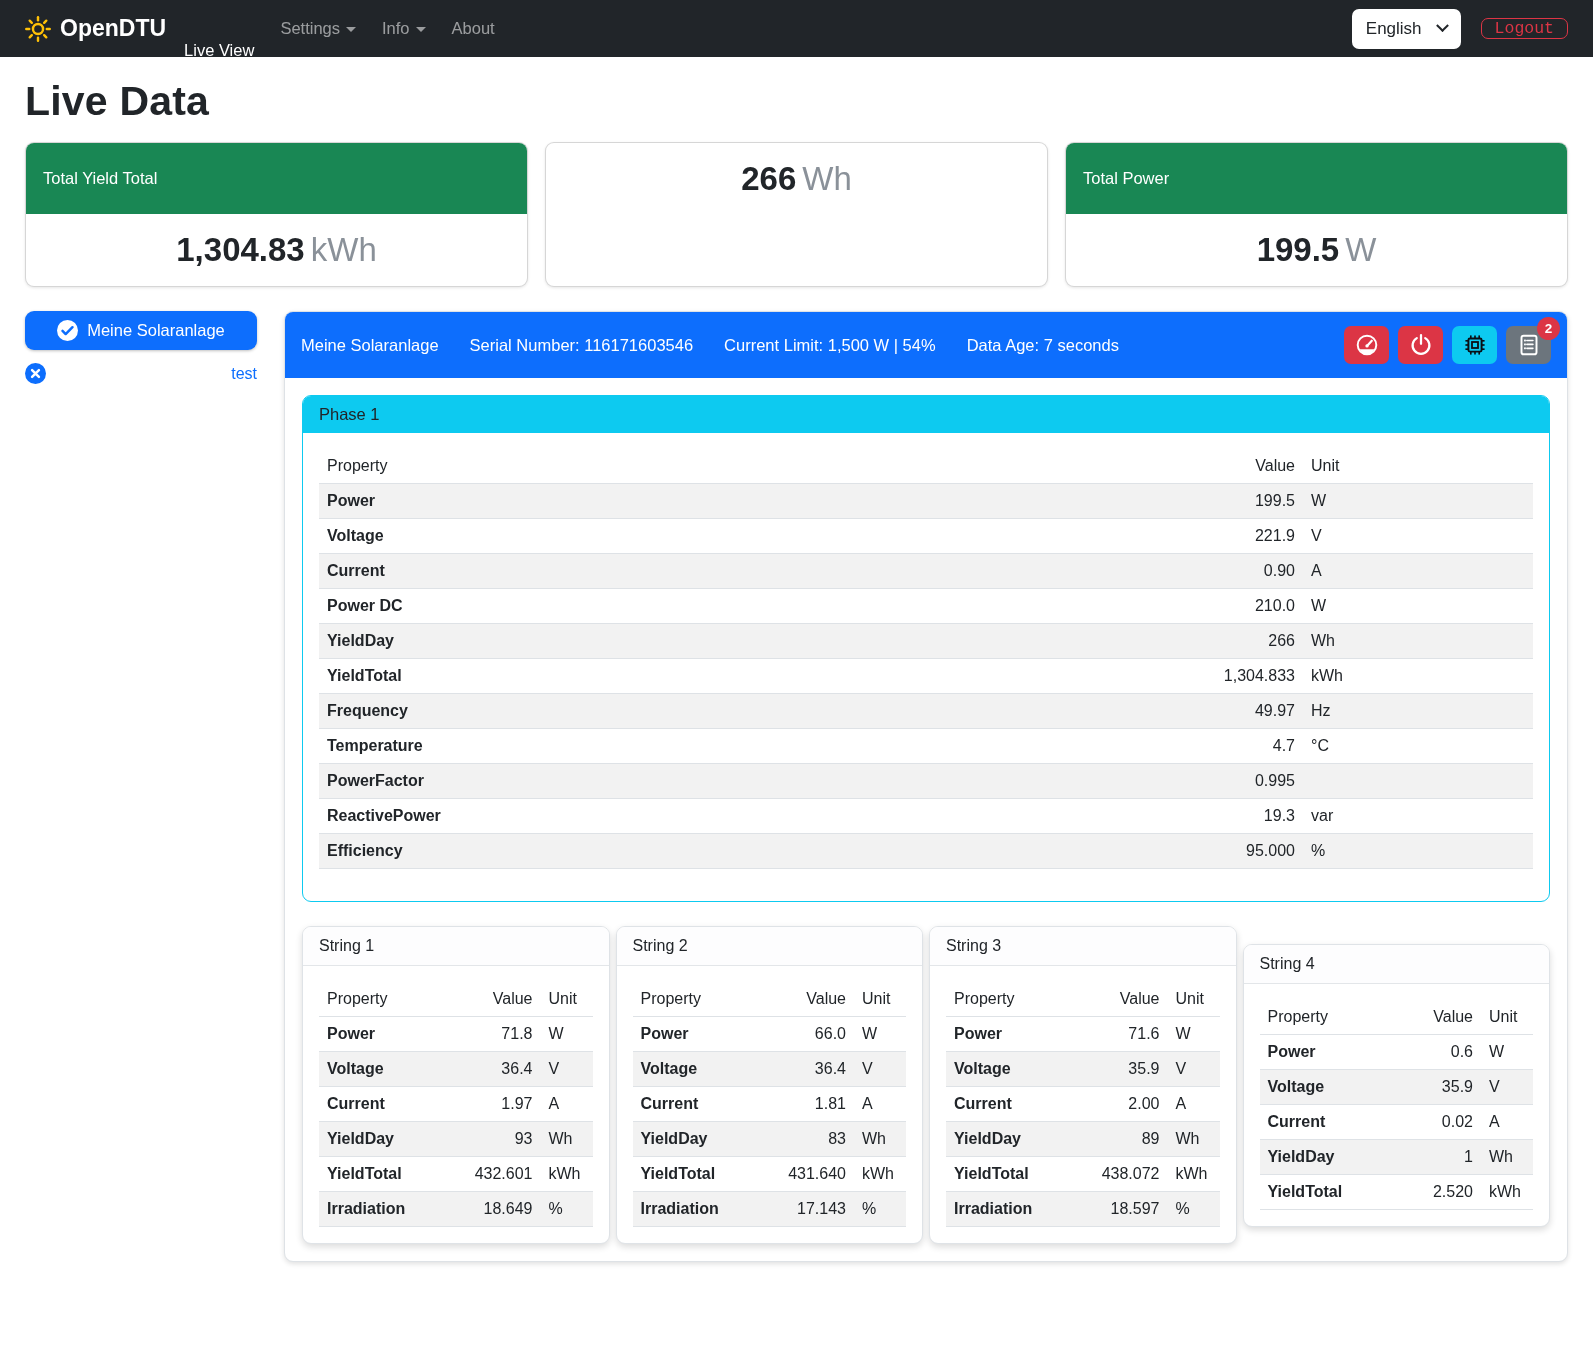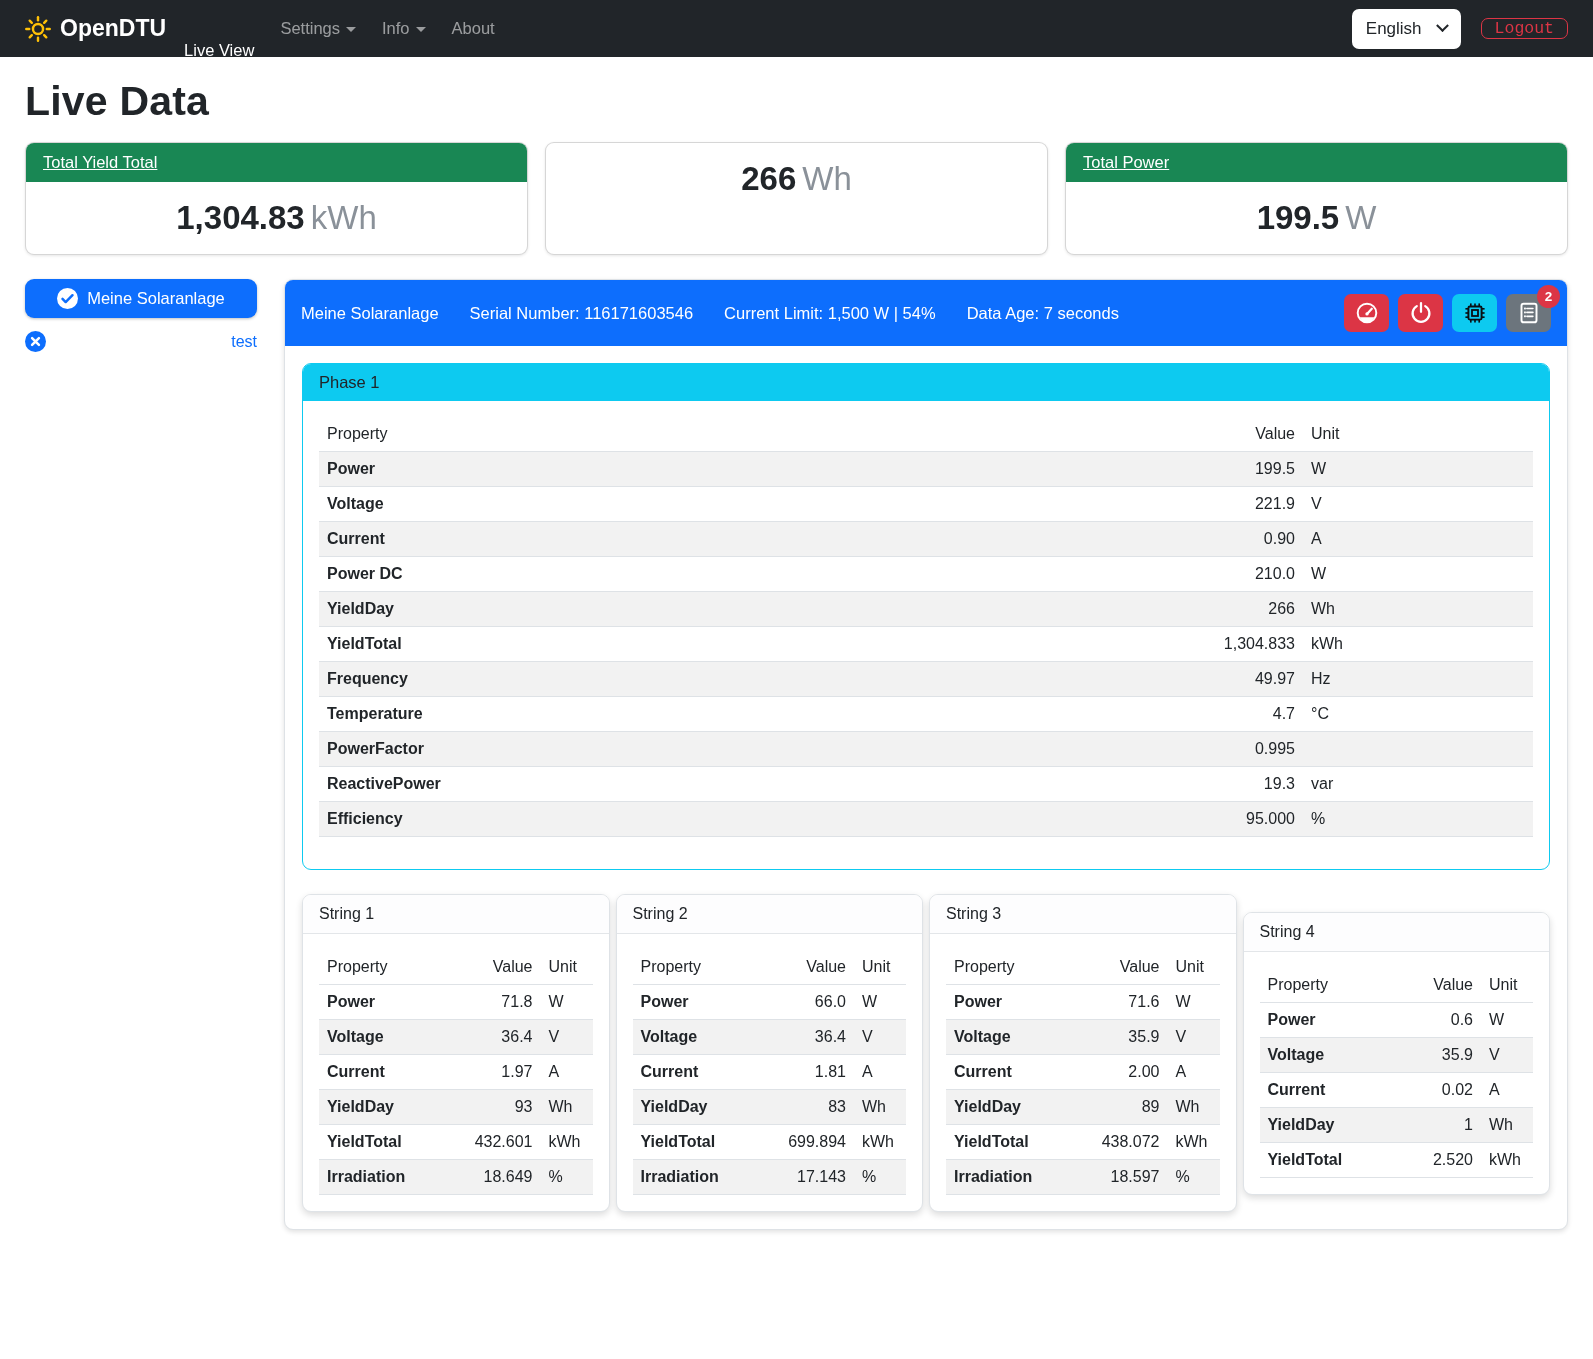--- a/index.html
+++ b/index.html
@@ -36,21 +36,21 @@
     border-radius:7px; padding:0 13px; font-size:16.5px; cursor:pointer;
     font-family:Liberation Mono, monospace;
   }
 
   
   .container { padding:0 25px; }
   h1.page-title { font-size:41px; font-weight:600; margin:21px 0 17px 0; letter-spacing:.2px; }
 
   .summary-row { display:grid; grid-template-columns:repeat(3,1fr); gap:17px; margin-bottom:24px; }
   .summary-card { border:1px solid rgba(0,0,0,.16); border-radius:9px; box-shadow:0 1px 3px rgba(0,0,0,.1); background:#fff; overflow:hidden; }
-  .summary-card .ch { background:#198754; color:#fff; padding:10px 17px; font-size:16.5px;text-decoration:underline; }
+  .summary-card .ch { background:#198754; color:#fff; padding:26px 17px; font-size:16.5px; }
   .summary-card .cb { padding:17px; text-align:center; font-size:33px; }
   .summary-card .val { font-weight:600; color:#212529; }
   .summary-card .unit { color:#8a9199; margin-left:6px; }
 
   .content-row { display:flex; gap:27px; align-items:flex-start; padding-bottom:28px; }
 
   
   .sidebar { width:232px; flex:none; }
   .inv-select-btn {
     width:100%; background:#0d6efd; border:none; color:#fff; font-size:16.5px;
@@ -407,21 +407,21 @@
                       <td class="c1">1.81</td>
                       <td class="c2">A</td>
                     </tr>
                     <tr>
                       <th class="c0">YieldDay</th>
                       <td class="c1">83</td>
                       <td class="c2">Wh</td>
                     </tr>
                     <tr>
                       <th class="c0">YieldTotal</th>
-                      <td class="c1">699.894</td>
+                      <td class="c1">431.640</td>
                       <td class="c2">kWh</td>
                     </tr>
                     <tr>
                       <th class="c0">Irradiation</th>
                       <td class="c1">17.143</td>
                       <td class="c2">%</td>
                     </tr>
                   </tbody>
                 </table>
             </div>

